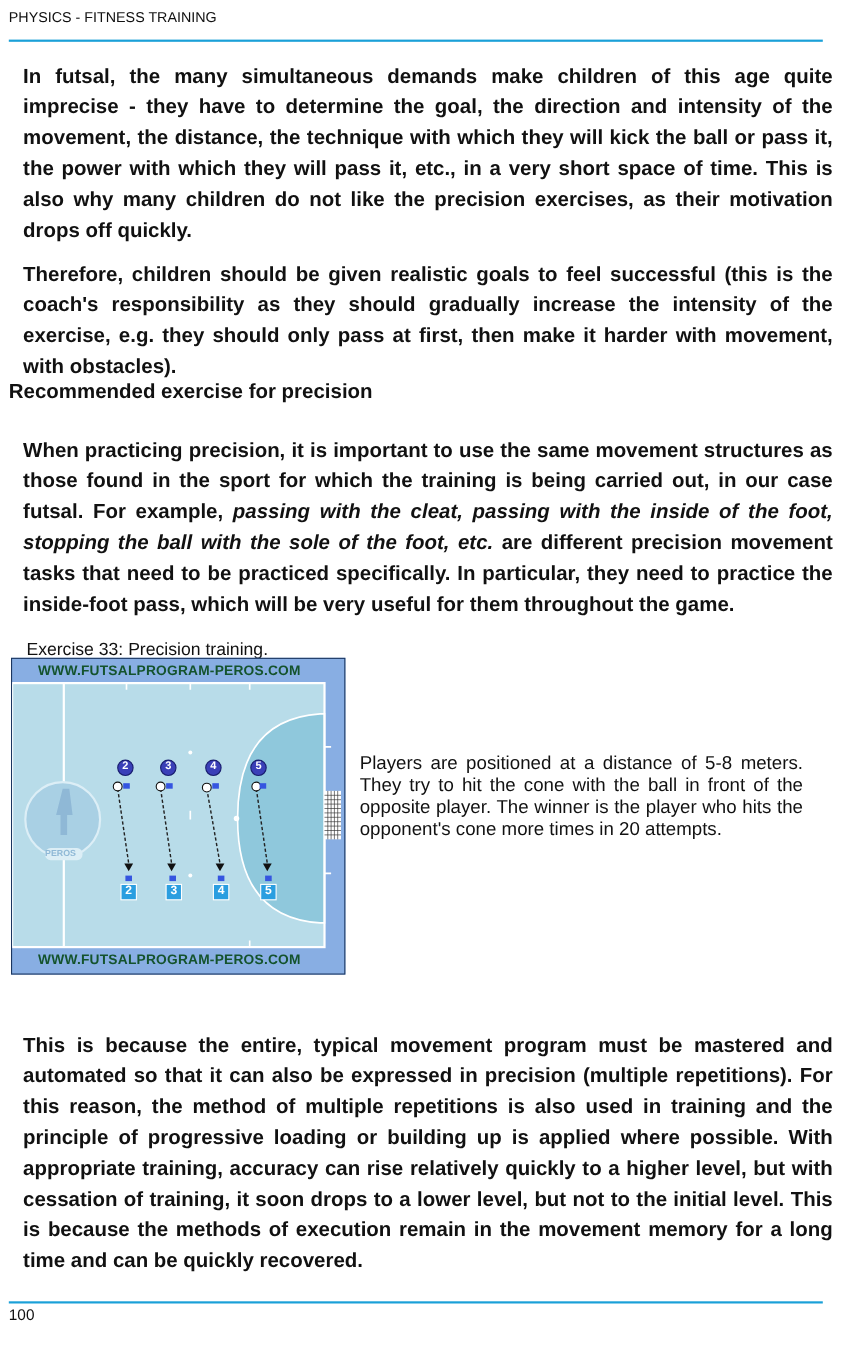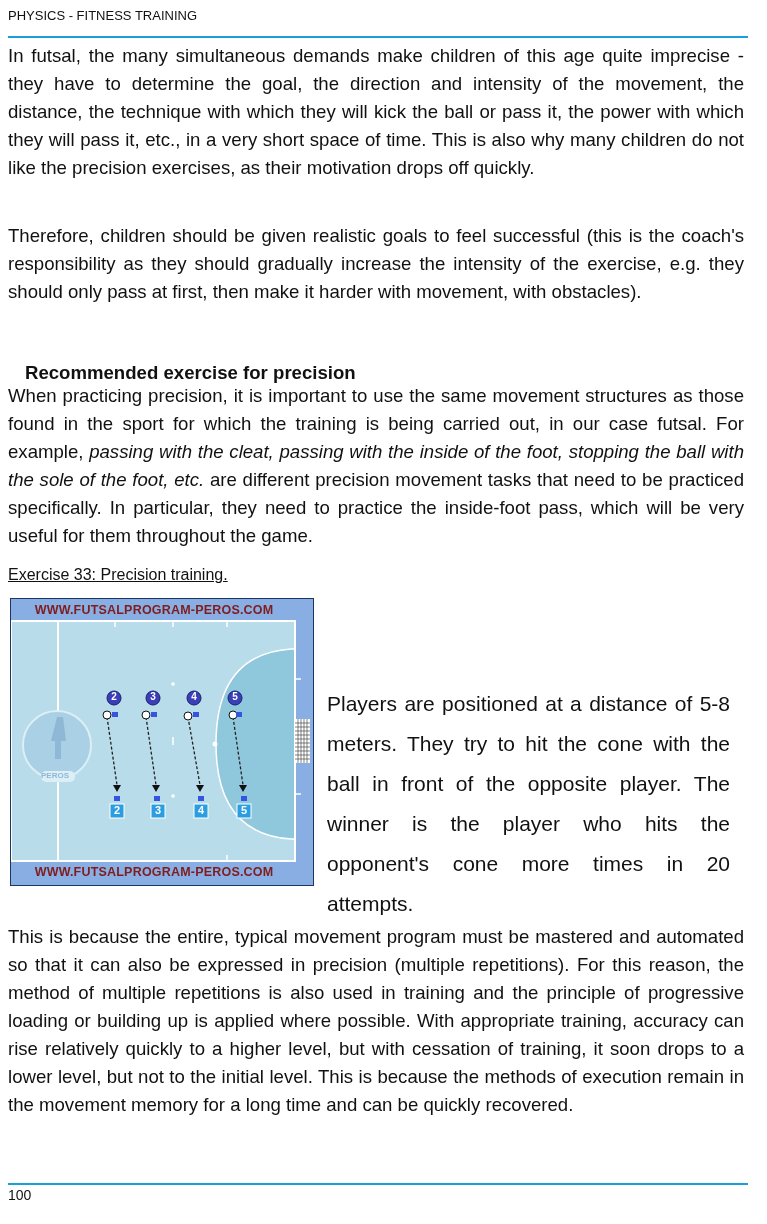--- a/index.html
+++ b/index.html
@@ -4,34 +4,34 @@
 <style>
   html, body { margin: 0; padding: 0; background: #ffffff; }
   body { width: 767px; height: 1224px; position: relative; overflow: hidden;
          font-family: "Liberation Sans", sans-serif; color: #111; }
   .header { position: absolute; left: 8px; top: 8px; font-size: 13px; letter-spacing: 0; }
   .rule { position: absolute; left: 8px; right: 19px; height: 2px; background: #1aa0d8; }
   .rule.top { top: 36px; }
   .rule.bottom { top: 1183px; }
   .page-num { position: absolute; left: 8px; top: 1187px; font-size: 14px; }
   .para { position: absolute; left: 8px; width: 736px; font-size: 18.6px; line-height: 28px;
-          text-align: justify; margin: 0; }
+          text-align: justify; margin: 13px; font-weight: bold; }
   .p1 { top: 42px; }
   .p2 { top: 222px; }
-  .heading { position: absolute; left: 8px; top: 345px; font-size: 18.6px; font-weight: bold; margin: 17px; }
+  .heading { position: absolute; left: 8px; top: 345px; font-size: 18.6px; font-weight: bold; margin: 0; }
   .p3 { top: 382px; }
-  .caption { position: absolute; left: 8px; top: 566px; font-size: 16px; margin: 0; text-decoration: underline; }
+  .caption { position: absolute; left: 8px; top: 566px; font-size: 16px; margin: 16px; }
   .p4 { top: 923px; }
-  .side { position: absolute; left: 327px; top: 684px; width: 403px; font-size: 21px;
-          line-height: 40px; text-align: justify; margin: 0; }
+  .side { position: absolute; left: 327px; top: 684px; width: 403px; font-size: 17px;
+          line-height: 20px; text-align: justify; margin: 0; }
   em { font-style: italic; }
 
   .diagram { position: absolute; left: 10px; top: 598px; width: 304px; height: 288px;
              border: 1px solid #1b3660; background: #88aee3; box-sizing: border-box; overflow: hidden; }
-  .banner { position: absolute; left: 0; width: 286px; text-align: center; color: #7f1d1d;
+  .banner { position: absolute; left: 0; width: 286px; text-align: center; color: #14532d;
             font-weight: bold; font-size: 12.5px; letter-spacing: 0.2px; }
   .banner.t { top: 4px; }
   .banner.b { top: 266px; }
 </style>
 </head>
 <body>
 
 <div class="header">PHYSICS - FITNESS TRAINING</div>
 <div class="rule top"></div>
 

